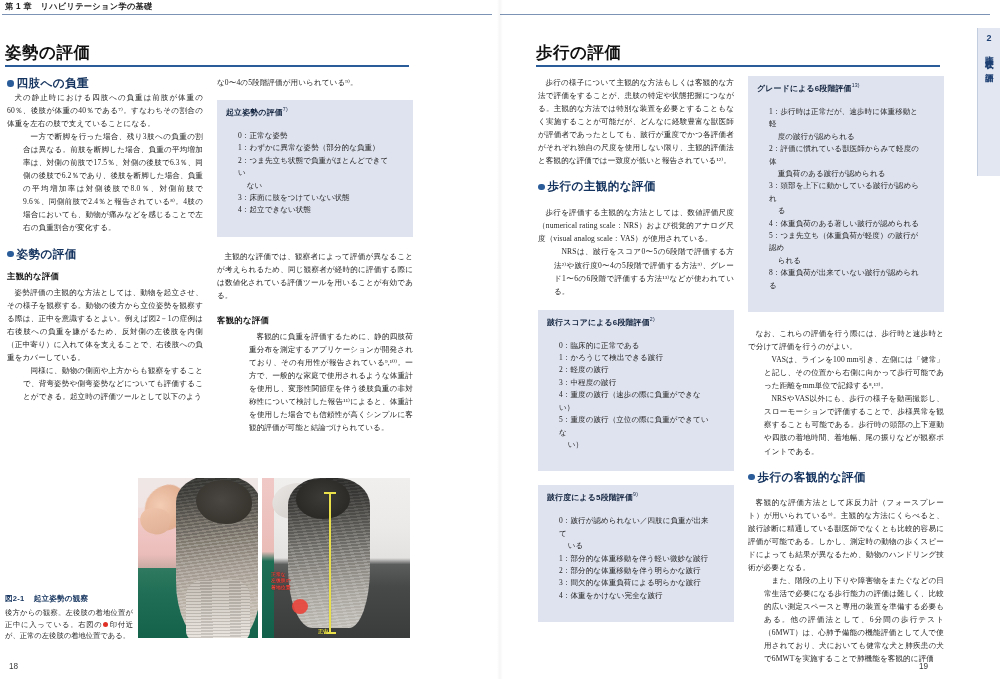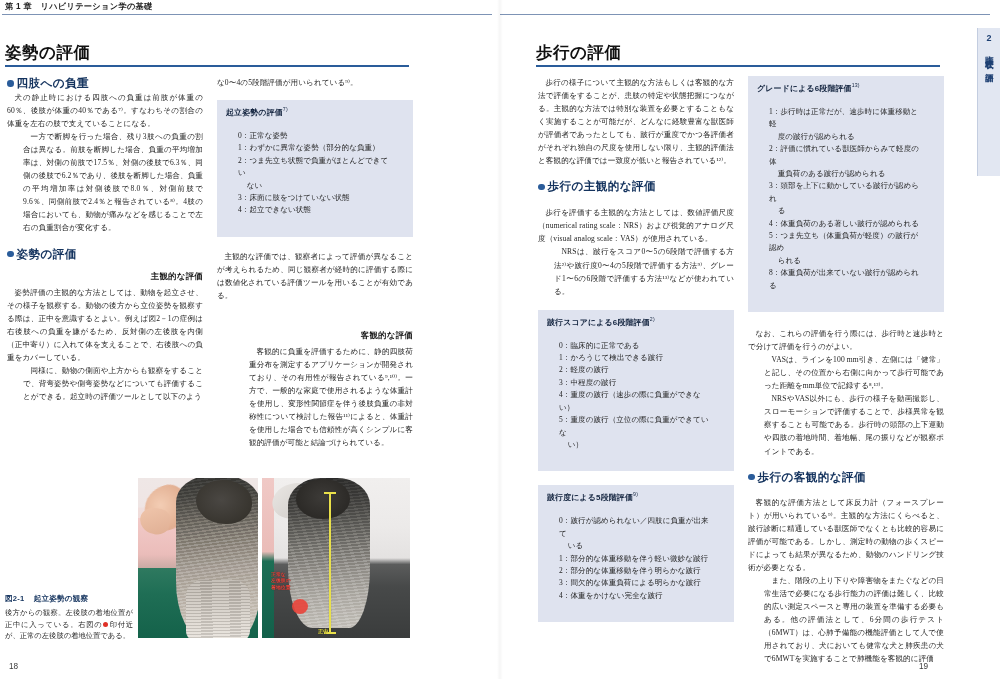--- a/index.html
+++ b/index.html
@@ -112,21 +112,20 @@
     display: inline-block;
     flex: none;
   }
   .sub-head {
     font-family: Liberation Mono, monospace;
     font-weight: bold;
     font-size: 8.4px;
     color: #151515;
     letter-spacing: .3px;
     white-space: nowrap;
-    text-align: right;
   }
 
   
   .tint-box {
     background: #dfe3ef;
     box-sizing: border-box;
     padding: 7px 9px 8px 9px;
   }
   .tint-title {
     font-family: "Liberation Sans", sans-serif;
@@ -464,21 +463,21 @@
           <li><span>0：正常な姿勢</span></li>
           <li><span>1：わずかに異常な姿勢（部分的な負重）</span></li>
           <li><span>2：つま先立ち状態で負重がほとんどできてい</span><span class="cont">ない</span></li>
           <li><span>3：床面に肢をつけていない状態</span></li>
           <li><span>4：起立できない状態</span></li>
         </ul>
       </div>
 
       <p class="body-text indent" style="margin-top:13px;">主観的な評価では、観察者によって評価が異なることが考えられるため、同じ観察者が経時的に評価する際には数値化されている評価ツールを用いることが有効である。</p>
 
-      <div class="sub-head" style="margin-top:28px;">客観的な評価</div>
+      <div class="sub-head" style="margin-top:13px;">客観的な評価</div>
 
       <p class="body-text indent" style="margin-top:4px;margin-left:32px;">客観的に負重を評価するために、静的四肢荷重分布を測定するアプリケーションが開発されており、その有用性が報告されている⁹,¹⁰⁾。一方で、一般的な家庭で使用されるような体重計を使用し、変形性関節症を伴う後肢負重の非対称性について検討した報告¹¹⁾によると、体重計を使用した場合でも信頼性が高くシンプルに客観的評価が可能と結論づけられている。</p>
     </div>
 
     <div class="figure-wrap" style="left:138px; top:478px;">
 
       <div class="photo photo-a">
         <div class="bg"></div>
         <div class="pinkmat"></div>
         <div class="hand"></div>

